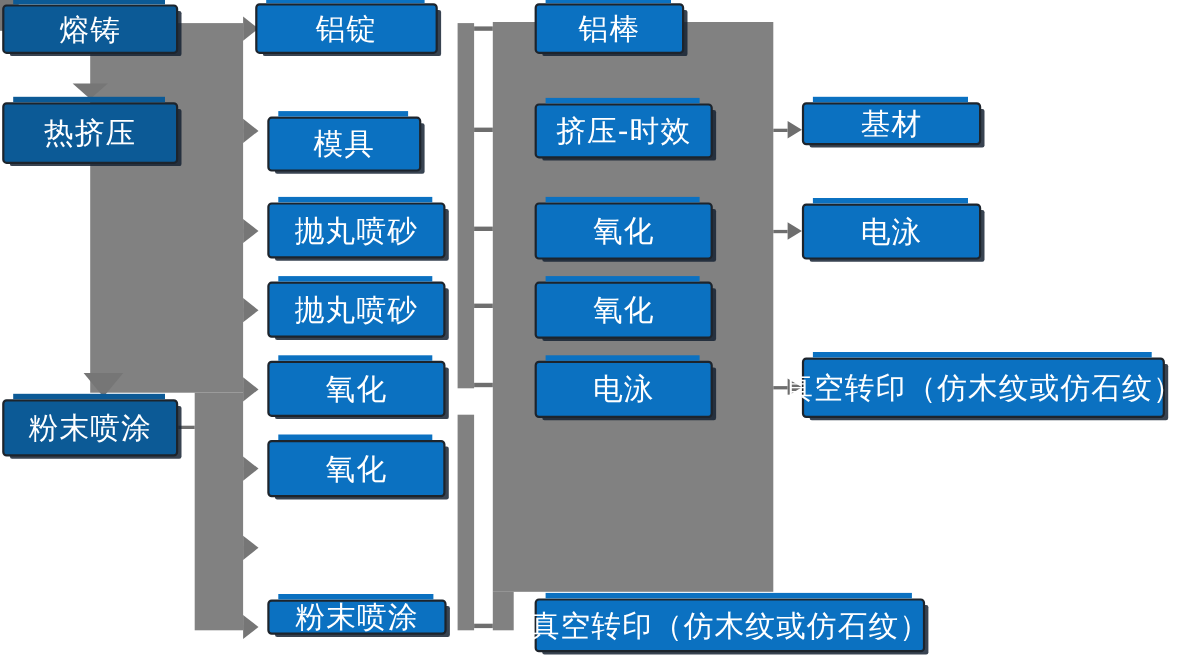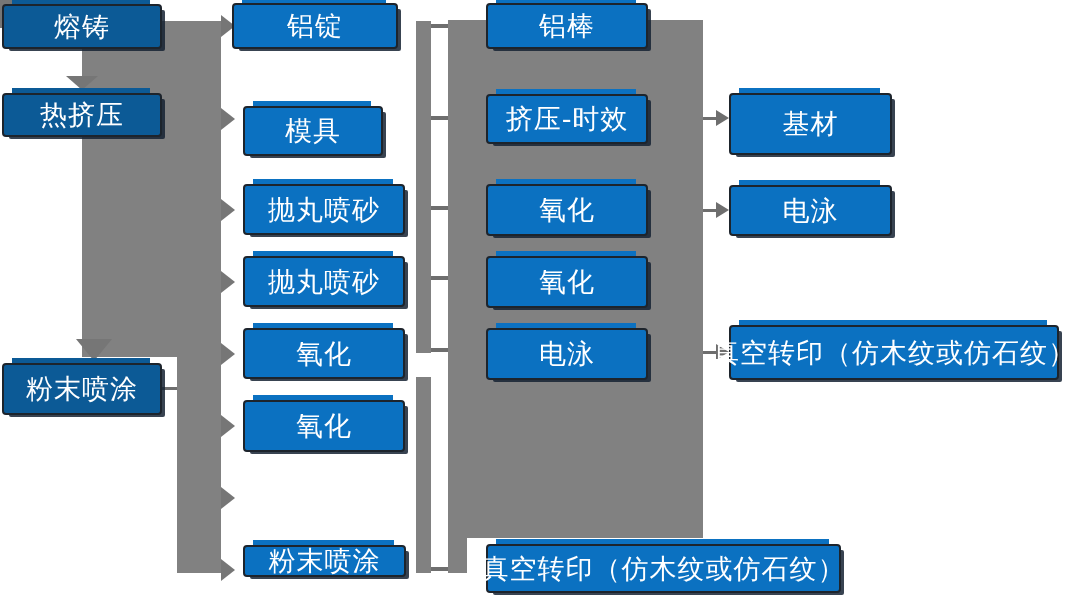--- a/index.html
+++ b/index.html
@@ -23,40 +23,40 @@
          border-left:14px solid var(--connector-arrow);}
   .tri-rs{border-top:8px solid transparent;border-bottom:8px solid transparent;
          border-left:13px solid var(--connector-dark);}
   .tri-d1{border-left:16px solid transparent;border-right:16px solid transparent;
          border-top:14px solid var(--connector-arrow);}
   .tri-d2{border-left:18px solid transparent;border-right:18px solid transparent;
          border-top:22px solid var(--connector-arrow);}
   .stub{z-index:2;}
   
   #n-c1r1{left:2px;top:4px;width:160px;height:45px;}
-  #n-c1r2{left:2px;top:93px;width:160px;height:44px;}
+  #n-c1r2{left:2px;top:93px;width:160px;height:56px;}
   #n-c1r3{left:2px;top:363px;width:160px;height:52px;}
   
   #n-c2r1{left:232px;top:3px;width:166px;height:46px;}
   #n-c2r2{left:243px;top:106px;width:140px;height:50px;}
   #n-c2r3{left:243px;top:184px;width:162px;height:51px;}
   #n-c2r4{left:243px;top:256px;width:162px;height:51px;}
   #n-c2r5{left:243px;top:328px;width:162px;height:51px;}
   #n-c2r6{left:243px;top:400px;width:162px;height:52px;}
   #n-c2r7{left:243px;top:472px;width:264px;height:52px;}
   #n-c2r8{left:243px;top:545px;width:163px;height:32px;}
   
-  #n-c3r1{left:486px;top:3px;width:162px;height:46px;}
+  #n-c3r1{left:486px;top:3px;width:136px;height:46px;}
   #n-c3r2{left:486px;top:94px;width:162px;height:50px;}
   #n-c3r3{left:486px;top:184px;width:162px;height:52px;}
   #n-c3r4{left:486px;top:256px;width:162px;height:52px;}
   #n-c3r5{left:486px;top:328px;width:162px;height:52px;}
   #n-c3r8{left:486px;top:544px;width:355px;height:49px;}
   
-  #n-c4r2{left:729px;top:93px;width:163px;height:62px;}
+  #n-c4r2{left:729px;top:93px;width:163px;height:39px;}
   #n-c4r3{left:729px;top:185px;width:163px;height:51px;}
   #n-c4r5{left:729px;top:325px;width:330px;height:55px;}
   
   #band-left{left:82px;top:21px;width:139px;height:336px;z-index:1;}
   #band-left-lower{left:177px;top:357px;width:44px;height:216px;z-index:1;}
   
   #ah-c2r1{left:221px;top:15px;}  #ah-c2r2{left:221px;top:108px;}
   #ah-c2r3{left:221px;top:199px;} #ah-c2r4{left:221px;top:271px;}
   #ah-c2r5{left:221px;top:343px;} #ah-c2r6{left:221px;top:415px;}
   #ah-c2r7{left:221px;top:487px;} #ah-c2r8{left:221px;top:559px;}

